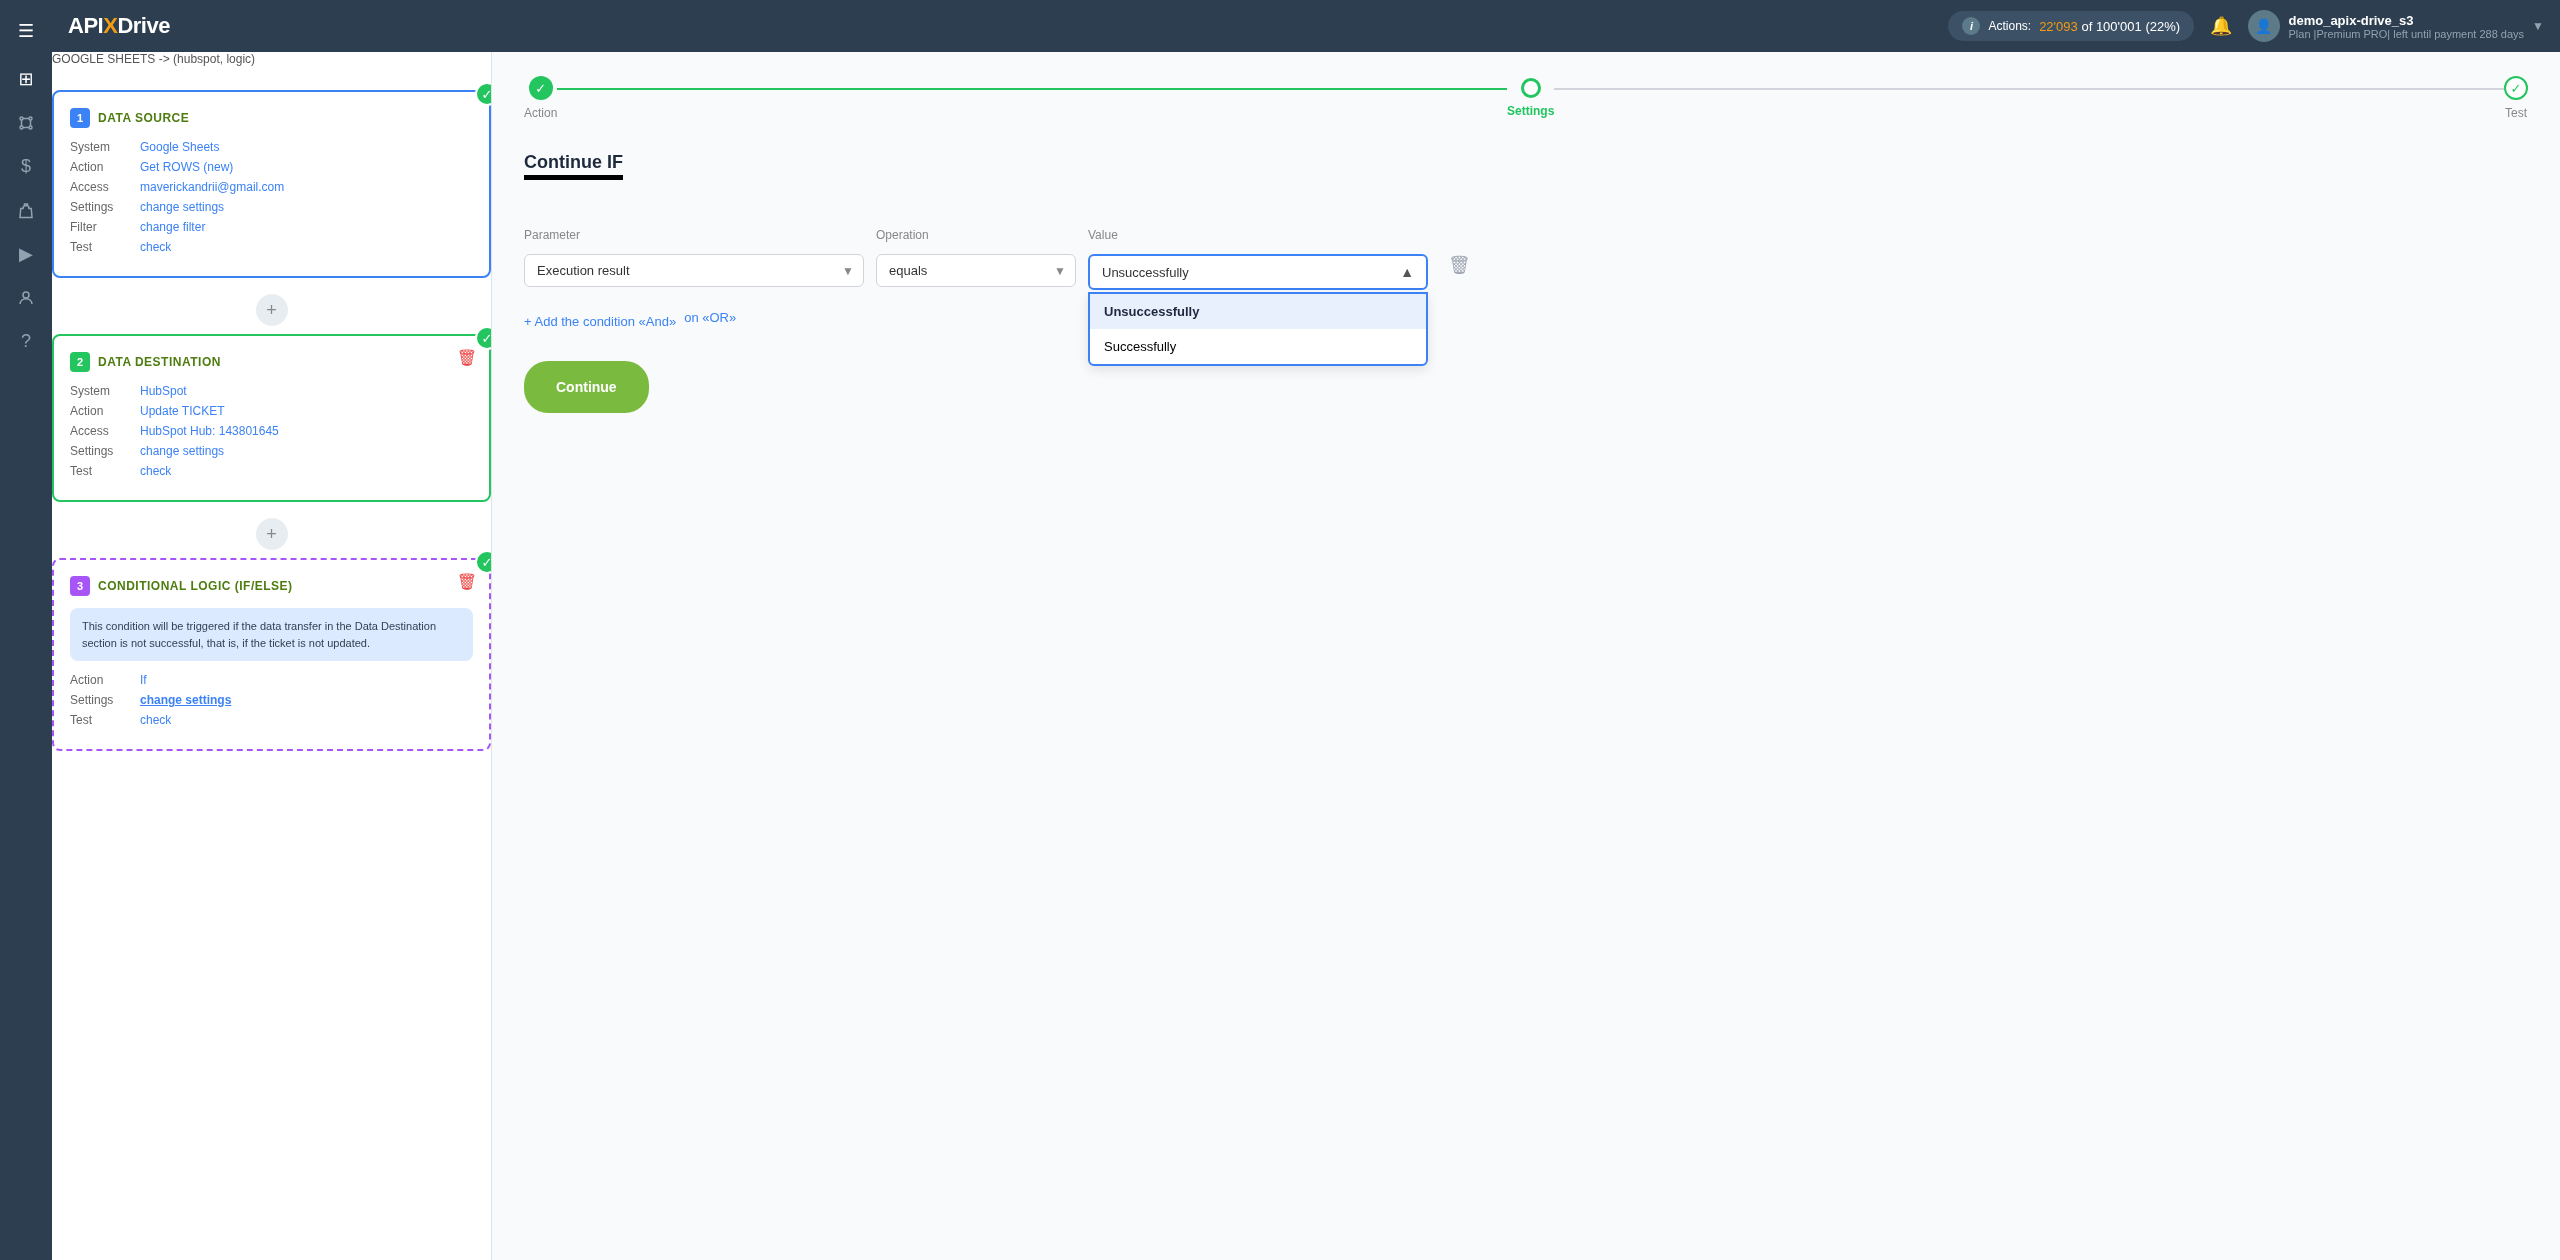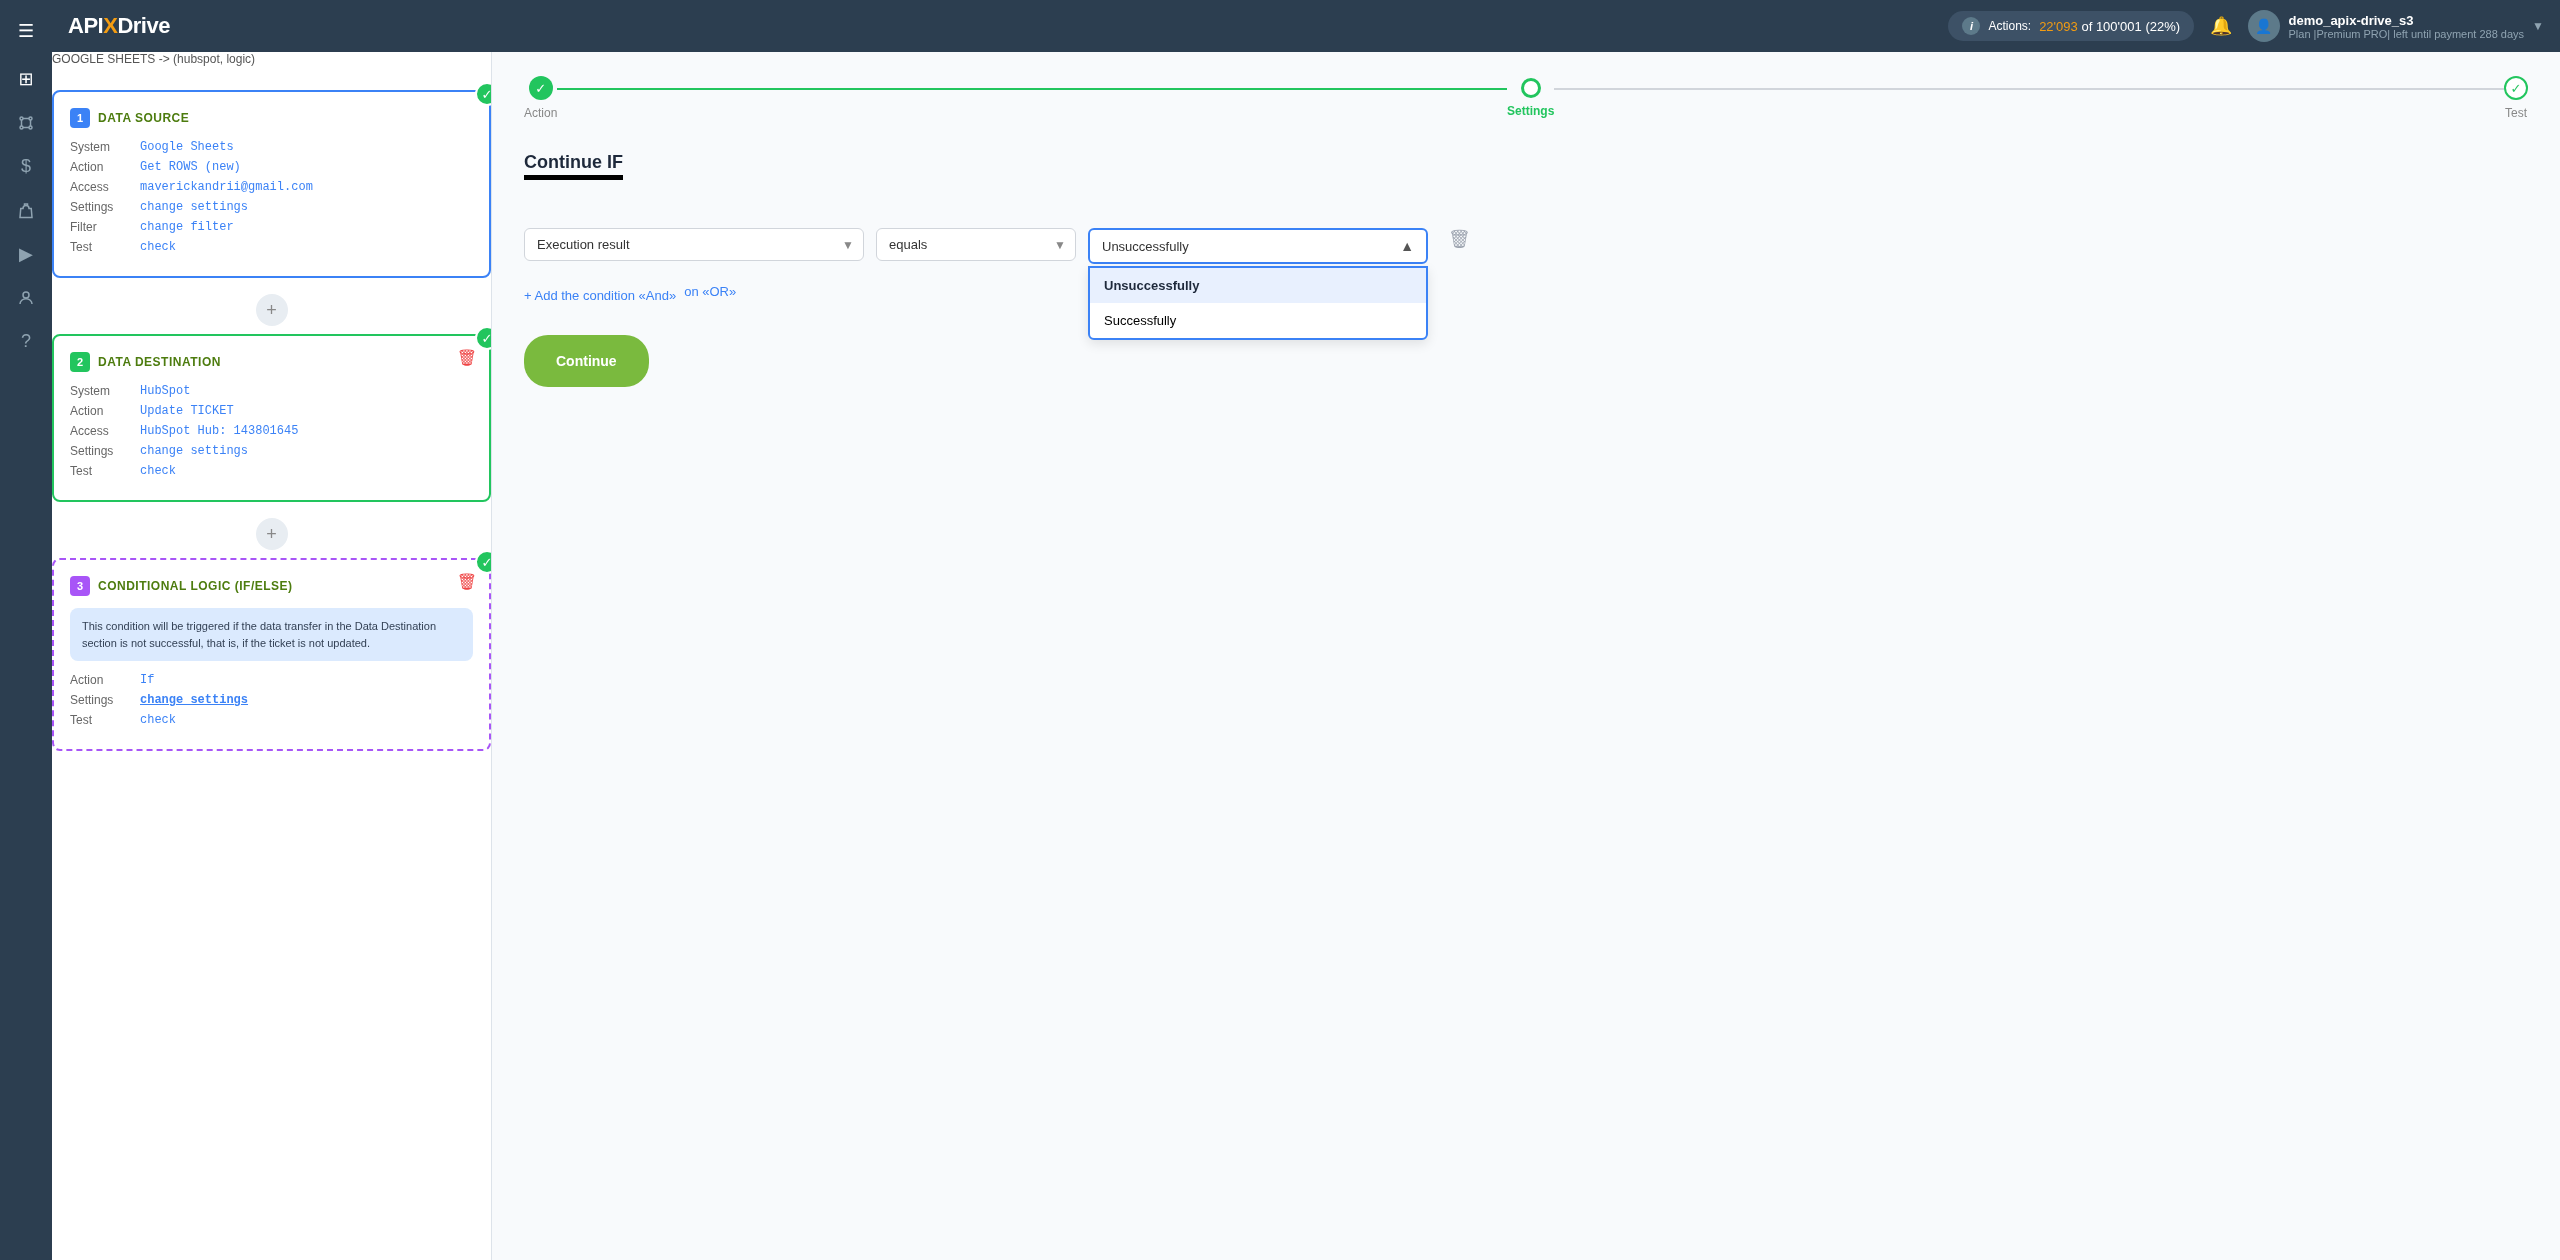--- a/index.html
+++ b/index.html
@@ -220,21 +220,20 @@
       font-size: 12px;
     }
     .card-label {
       color: #666;
       width: 70px;
       flex-shrink: 0;
     }
     .card-value {
       color: #3b82f6;
       cursor: pointer;
-      font-family: Liberation Mono, monospace;
     }
 
     
     .connect-btn {
       width: 32px;
       height: 32px;
       background: #e8edf2;
       border-radius: 50%;
       display: flex;
       align-items: center;
@@ -630,20 +629,31 @@
           <span class="step-label">Test</span>
         </div>
       </div>
 
       
       <div class="section-title">Continue IF</div>
 
       
       <div style="margin-top: 24px;">
 
+        <div style="display:flex; gap:12px; margin-bottom:6px; align-items:flex-end;">
+          <div style="width:340px;">
+            <div class="param-label">Parameter</div>
+          </div>
+          <div style="width:200px;">
+            <div class="param-label">Operation</div>
+          </div>
+          <div style="width:340px;">
+            <div class="param-label">Value</div>
+          </div>
+        </div>
 
         <div style="display:flex; gap:12px; align-items:flex-start;">
 
           <div class="select-wrapper">
             <select class="select-field select-field-lg">
               <option>Execution result</option>
             </select>
             <span class="select-chevron">▼</span>
           </div>
 

